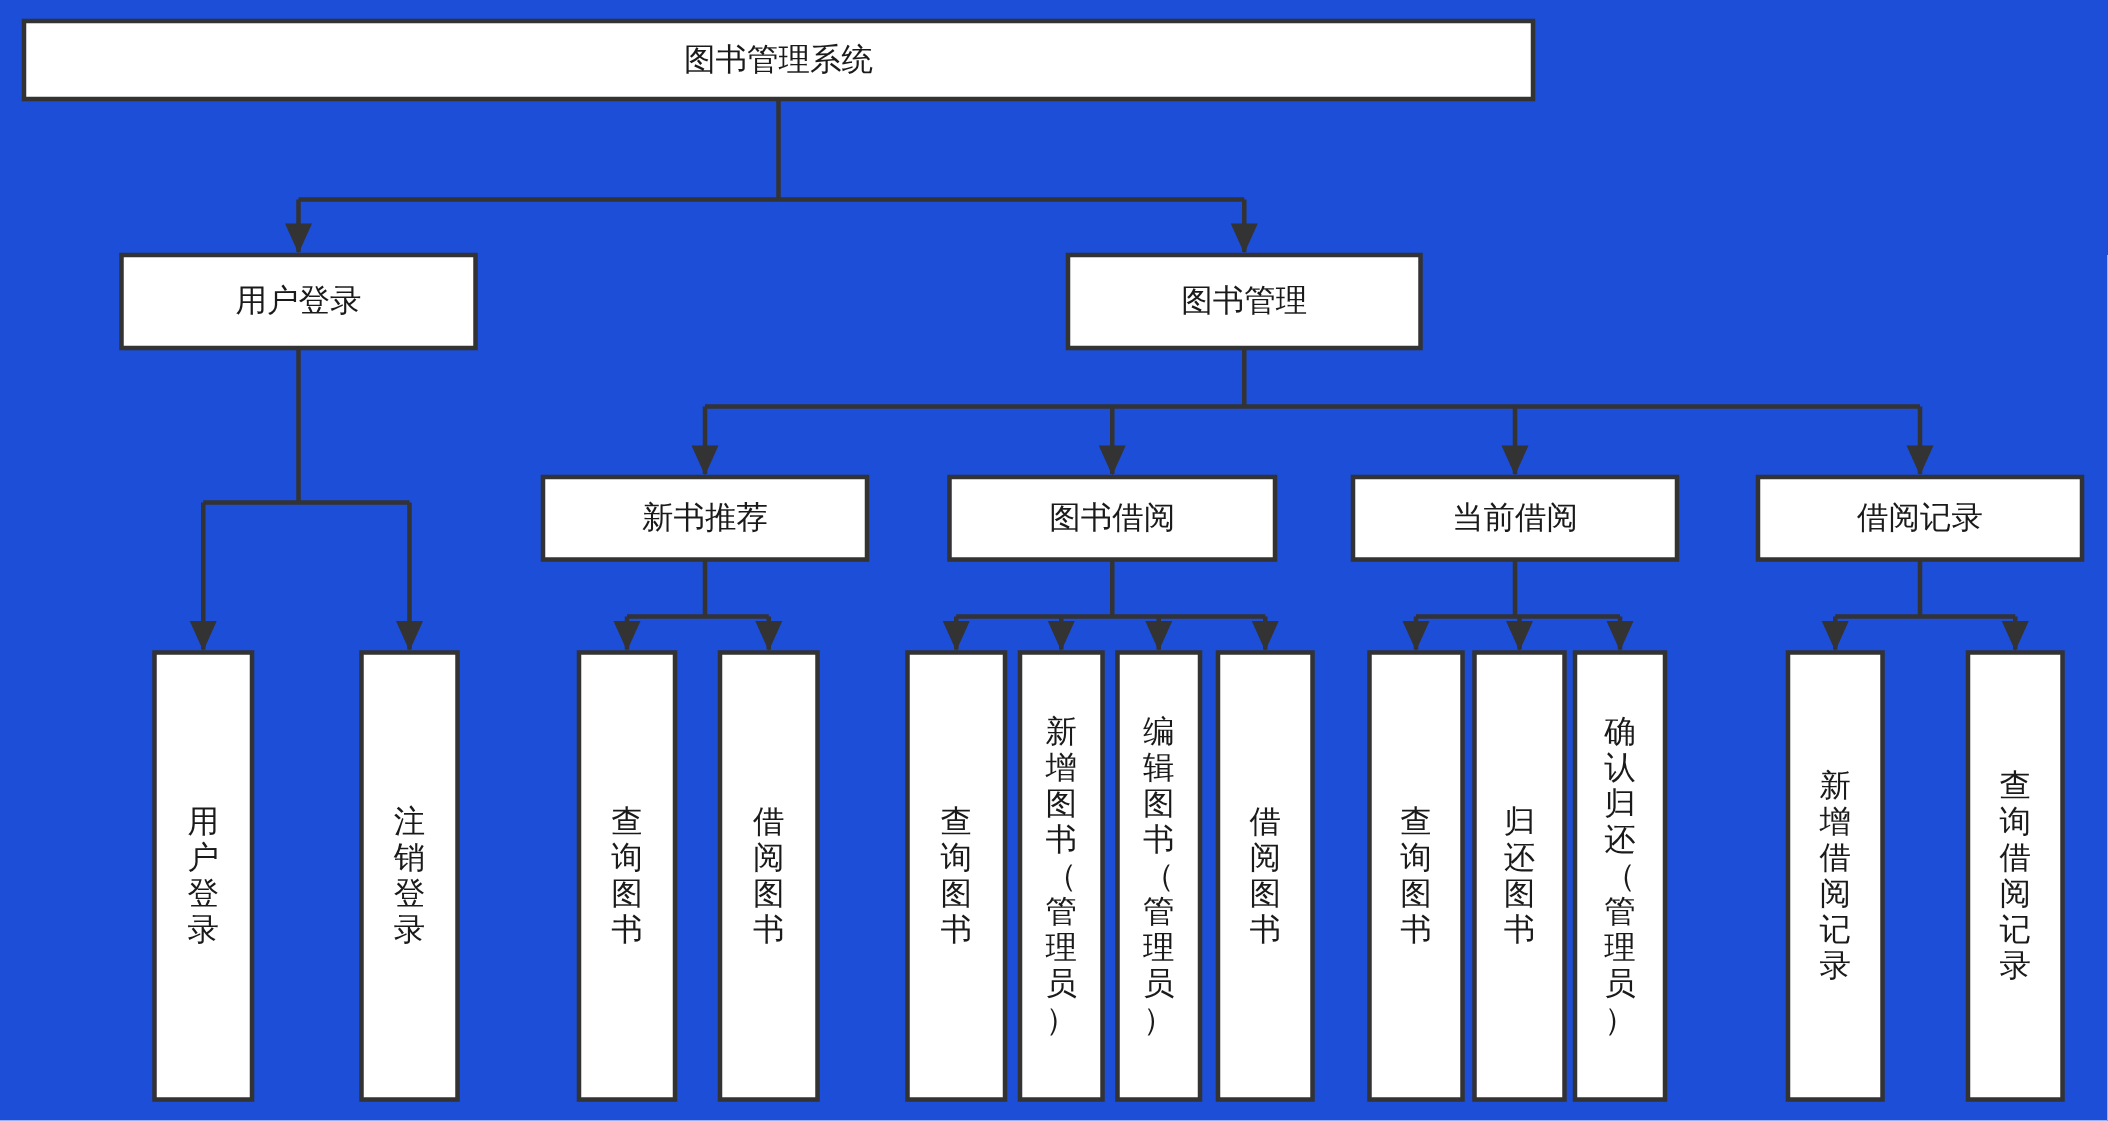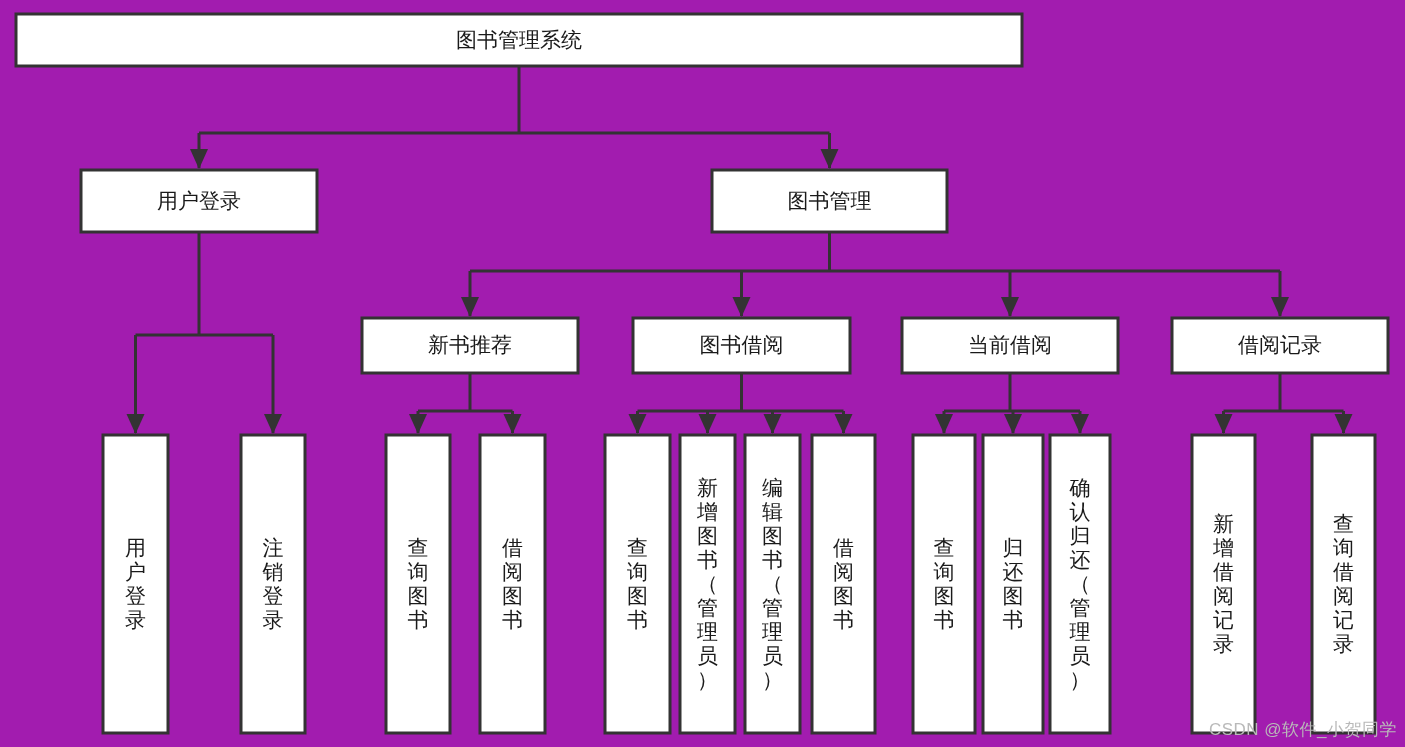--- a/index.html
+++ b/index.html
@@ -10,21 +10,21 @@
   body {
     width: 1405px;
     height: 747px;
     font-family: "Liberation Sans", "DejaVu Sans", sans-serif;
     overflow: hidden;
   }
   #diagram-root {
     position: relative;
     width: 1405px;
     height: 747px;
-    background: #a21caf;
+    background: #1d4ed8;
   }
   svg.flow {
     position: absolute;
     left: 0;
     top: 0;
     width: 1405px;
     height: 747px;
   }
   .node-rect {
     fill: #ffffff;
@@ -202,14 +202,13 @@
           <rect x="1192" y="435" width="63" height="298" class="node-rect"></rect>
           <text x="1223.5" y="530.72" class="node-label-vertical"><tspan x="1223.5" dy="0">新</tspan><tspan x="1223.5" dy="24">增</tspan><tspan x="1223.5" dy="24">借</tspan><tspan x="1223.5" dy="24">阅</tspan><tspan x="1223.5" dy="24">记</tspan><tspan x="1223.5" dy="24">录</tspan></text>
         </g>
         <g>
           <rect x="1312" y="435" width="63" height="298" class="node-rect"></rect>
           <text x="1343.5" y="530.72" class="node-label-vertical"><tspan x="1343.5" dy="0">查</tspan><tspan x="1343.5" dy="24">询</tspan><tspan x="1343.5" dy="24">借</tspan><tspan x="1343.5" dy="24">阅</tspan><tspan x="1343.5" dy="24">记</tspan><tspan x="1343.5" dy="24">录</tspan></text>
         </g>
       </g>
   </svg>
 
-  <div class="watermark">CSDN @软件_小贺同学</div>
 </div>
 
 </body></html>

